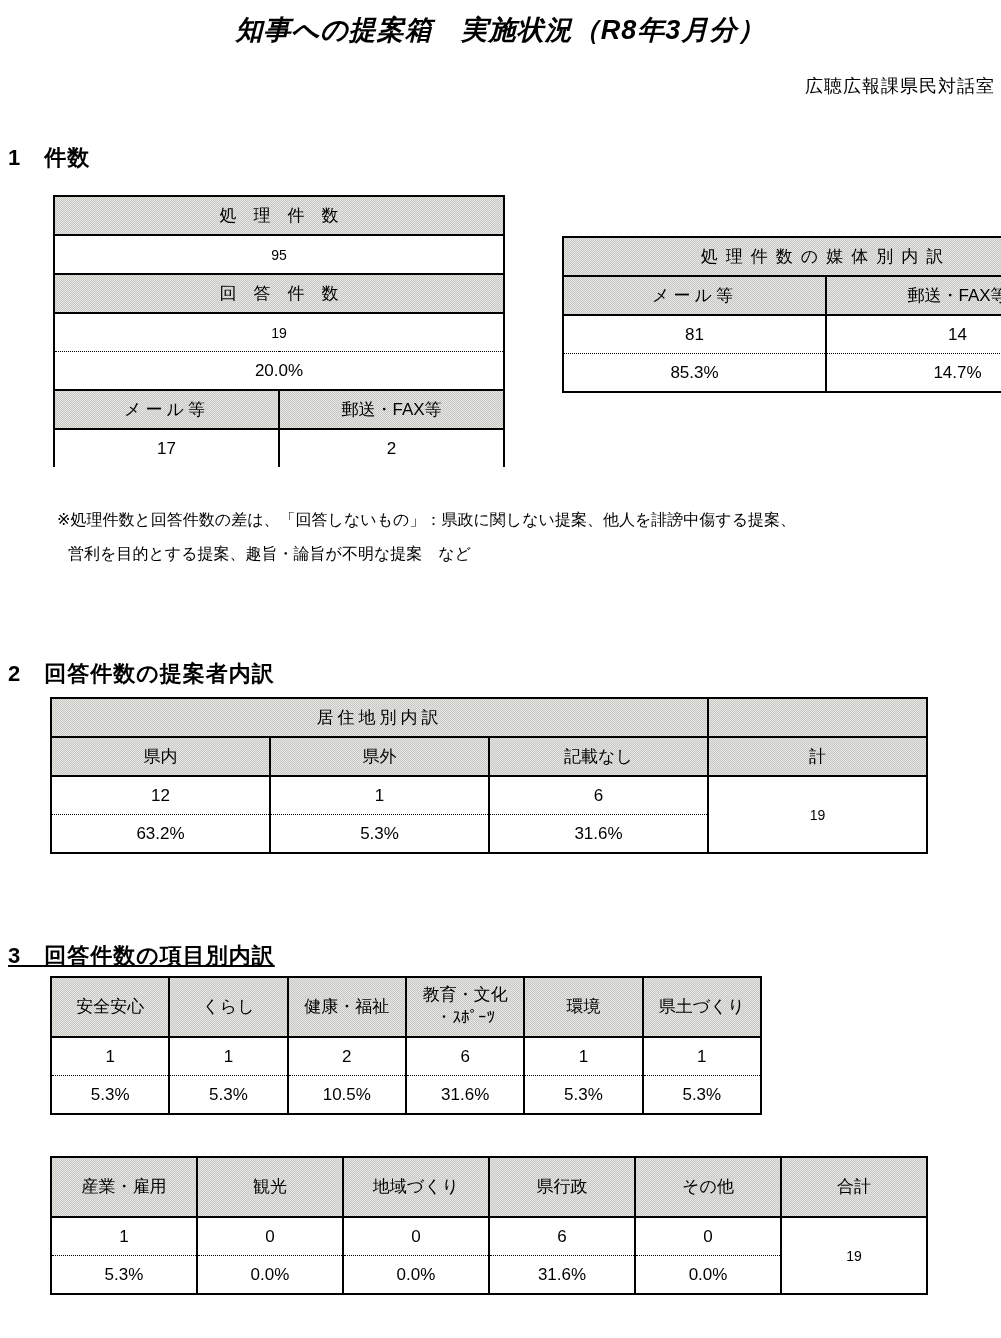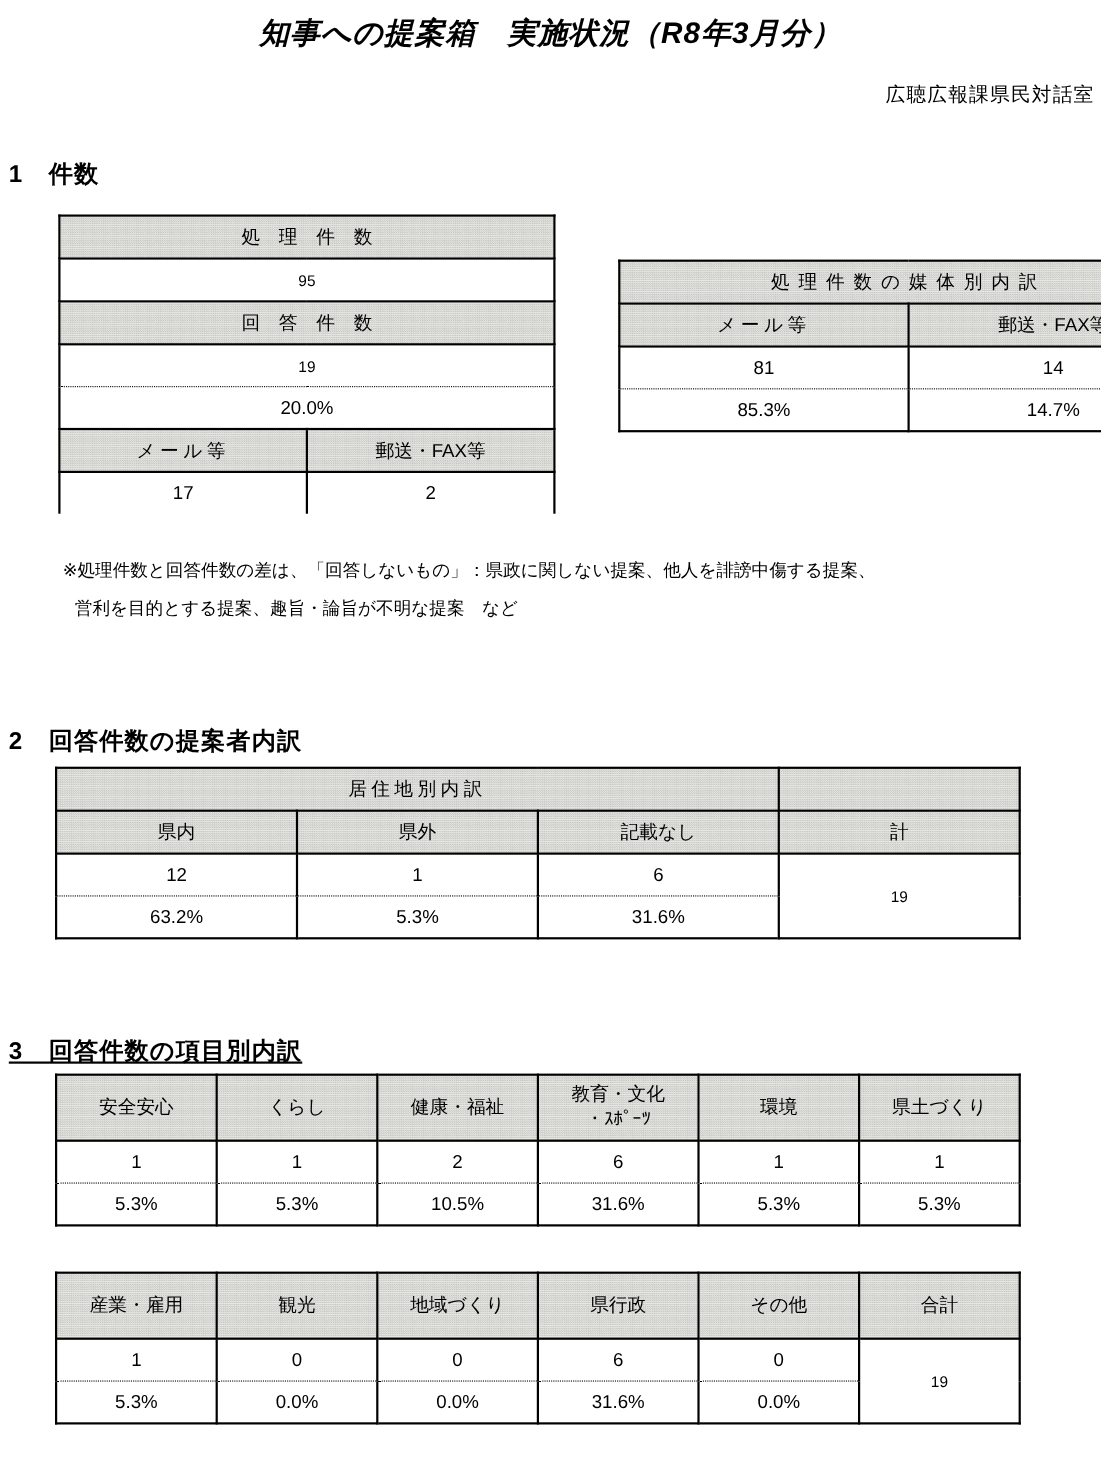--- a/index.html
+++ b/index.html
@@ -32,21 +32,21 @@
   .dot{border-top:1px dotted #000;}
   .b{font-weight:normal;font-size:14px;}
   .sp{letter-spacing:4px;}
   .ls8{letter-spacing:8px;}
   .ls4{letter-spacing:4px;}
   .h58{height:58px;line-height:1.35;}
 
   #t-main{left:53px;top:179px;width:452px;margin-top:16px;}
   #t-media{left:562px;top:236px;width:528px;}
   #t-s2{left:50px;top:697px;width:878px;}
-  #t-3a{left:50px;top:976px;width:878px;}
+  #t-3a{left:50px;top:976px;width:712px;}
   #t-3b{left:50px;top:1156px;width:878px;}
 
   .note{position:absolute;left:57px;top:503px;font-size:16px;line-height:34px;}
   .note .l2{padding-left:11px;}
 </style>
 </head>
 <body>
 
 <div class="page">
 

